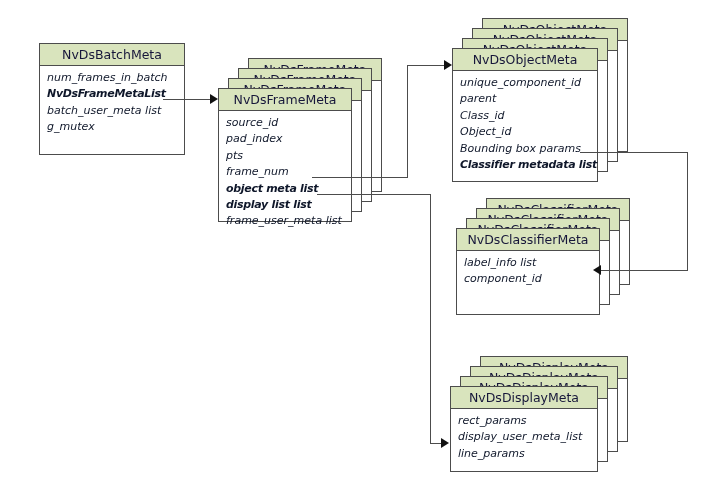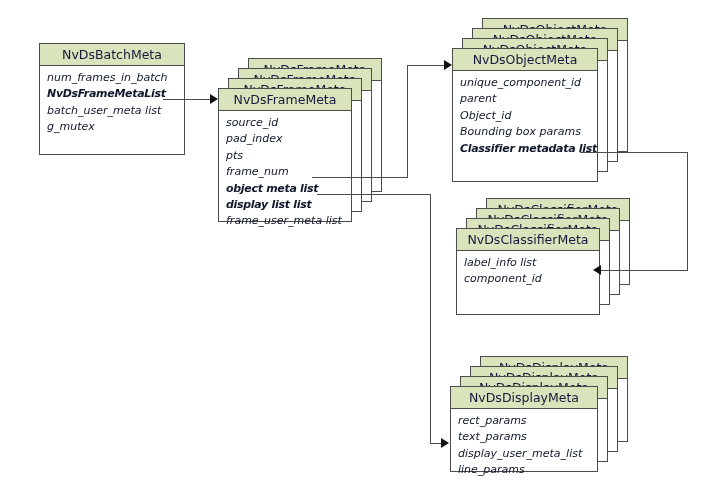--- a/index.html
+++ b/index.html
@@ -142,20 +142,21 @@
     <div class="ghdr">NvDsObjectMeta</div>
   </div>
   <div class="ghost" style="left:462px; top:38px; width:146px; height:134px; z-index:29;">
     <div class="ghdr">NvDsObjectMeta</div>
   </div>
   <div class="umlbox" style="left:452px; top:48px; width:146px; height:134px;">
     <div class="hdr">NvDsObjectMeta</div>
     <div class="body">
       <div>unique_component_id</div>
       <div>parent</div>
+      <div>Class_id</div>
       <div>Object_id</div>
       <div>Bounding box params</div>
       <div class="bold">Classifier metadata  list</div>
     </div>
   </div>
 
   <div class="ghost" style="left:486px; top:198px; width:144px; height:87px; z-index:27;">
     <div class="ghdr">NvDsClassifierMeta</div>
   </div>
   <div class="ghost" style="left:476px; top:208px; width:144px; height:87px; z-index:28;">
@@ -178,21 +179,20 @@
   <div class="ghost" style="left:470px; top:366px; width:148px; height:86px; z-index:28;">
     <div class="ghdr">NvDsDisplayMeta</div>
   </div>
   <div class="ghost" style="left:460px; top:376px; width:148px; height:86px; z-index:29;">
     <div class="ghdr">NvDsDisplayMeta</div>
   </div>
   <div class="umlbox" style="left:450px; top:386px; width:148px; height:86px;">
     <div class="hdr">NvDsDisplayMeta</div>
     <div class="body">
       <div>rect_params</div>
-      <div>text_params</div>
       <div>display_user_meta_list</div>
       <div>line_params</div>
     </div>
   </div>
 
   <div class="hline" style="left:163px; top:99px; width:48px;"></div>
   <div class="arrow-r" style="left:210px; top:94px;"></div>
 
   <div class="hline" style="left:312px; top:177px; width:96px;"></div>
   <div class="vline" style="left:407px; top:65px; height:113px;"></div>

